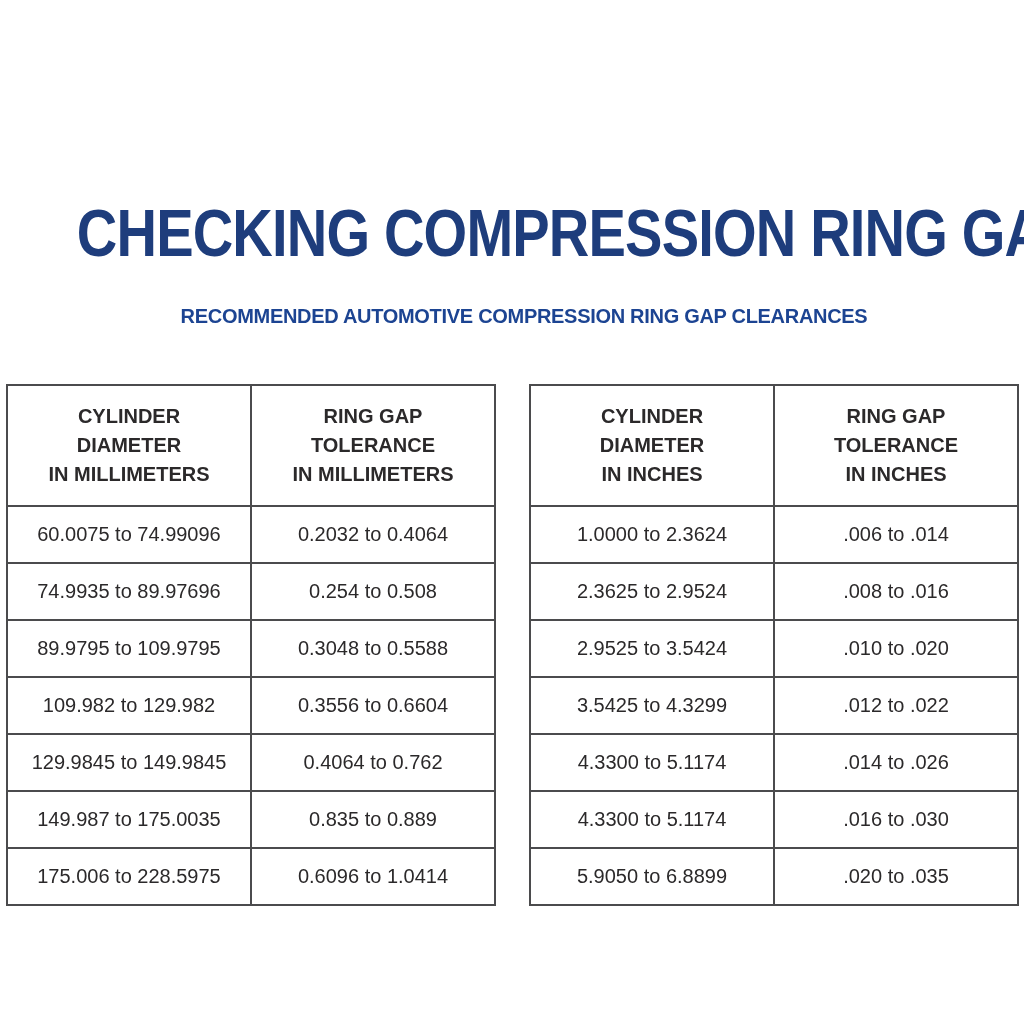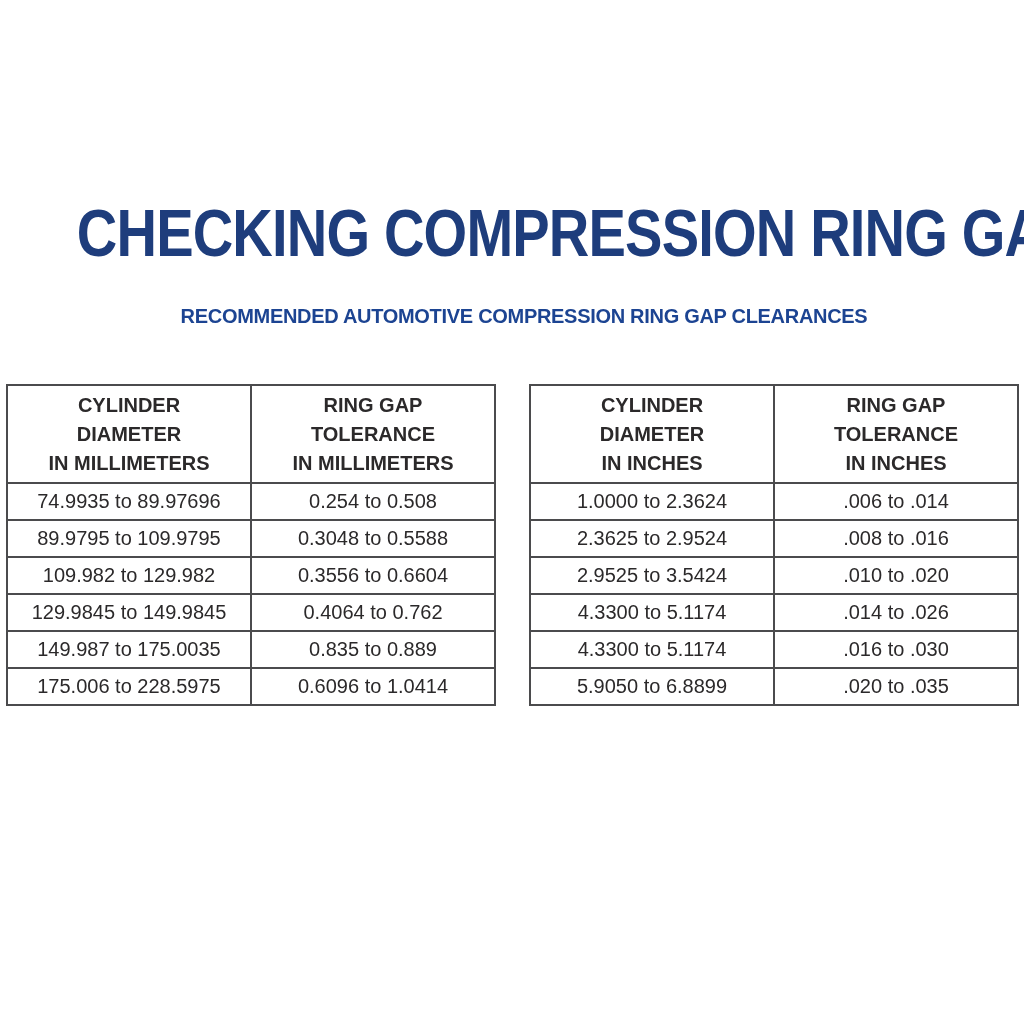--- a/index.html
+++ b/index.html
@@ -58,21 +58,21 @@
     table-layout:fixed;
     background:var(--page-bg);
   }
   table.spec-table.metric{left:6px;}
   table.spec-table.inches{left:529px;}
   .spec-table th,
   .spec-table td{
     border:2px solid var(--table-border);
     text-align:center;
     vertical-align:middle;
-    padding:4px;
+    padding:16px;
     overflow:hidden;
     white-space:nowrap;
   }
   .spec-table th{
     height:98px;
     font-size:20px;
     line-height:29px;
     font-weight:bold;
     color:var(--table-text);
   }
@@ -101,20 +101,24 @@
           <div>IN MILLIMETERS</div>
         </th>
         <th>
           <div>RING GAP</div>
           <div>TOLERANCE</div>
           <div>IN MILLIMETERS</div>
         </th>
       </tr>
     </thead>
     <tbody>
+      <tr>
+        <td>60.0075 to 74.99096</td>
+        <td>0.2032 to 0.4064</td>
+      </tr>
       <tr>
         <td>74.9935 to 89.97696</td>
         <td>0.254 to 0.508</td>
       </tr>
       <tr>
         <td>89.9795 to 109.9795</td>
         <td>0.3048 to 0.5588</td>
       </tr>
       <tr>
         <td>109.982 to 129.982</td>
@@ -157,20 +161,24 @@
       </tr>
       <tr>
         <td>2.3625 to 2.9524</td>
         <td>.008 to .016</td>
       </tr>
       <tr>
         <td>2.9525 to 3.5424</td>
         <td>.010 to .020</td>
       </tr>
       <tr>
+        <td>3.5425 to 4.3299</td>
+        <td>.012 to .022</td>
+      </tr>
+      <tr>
         <td>4.3300 to 5.1174</td>
         <td>.014 to .026</td>
       </tr>
       <tr>
         <td>4.3300 to 5.1174</td>
         <td>.016 to .030</td>
       </tr>
       <tr>
         <td>5.9050 to 6.8899</td>
         <td>.020 to .035</td>

